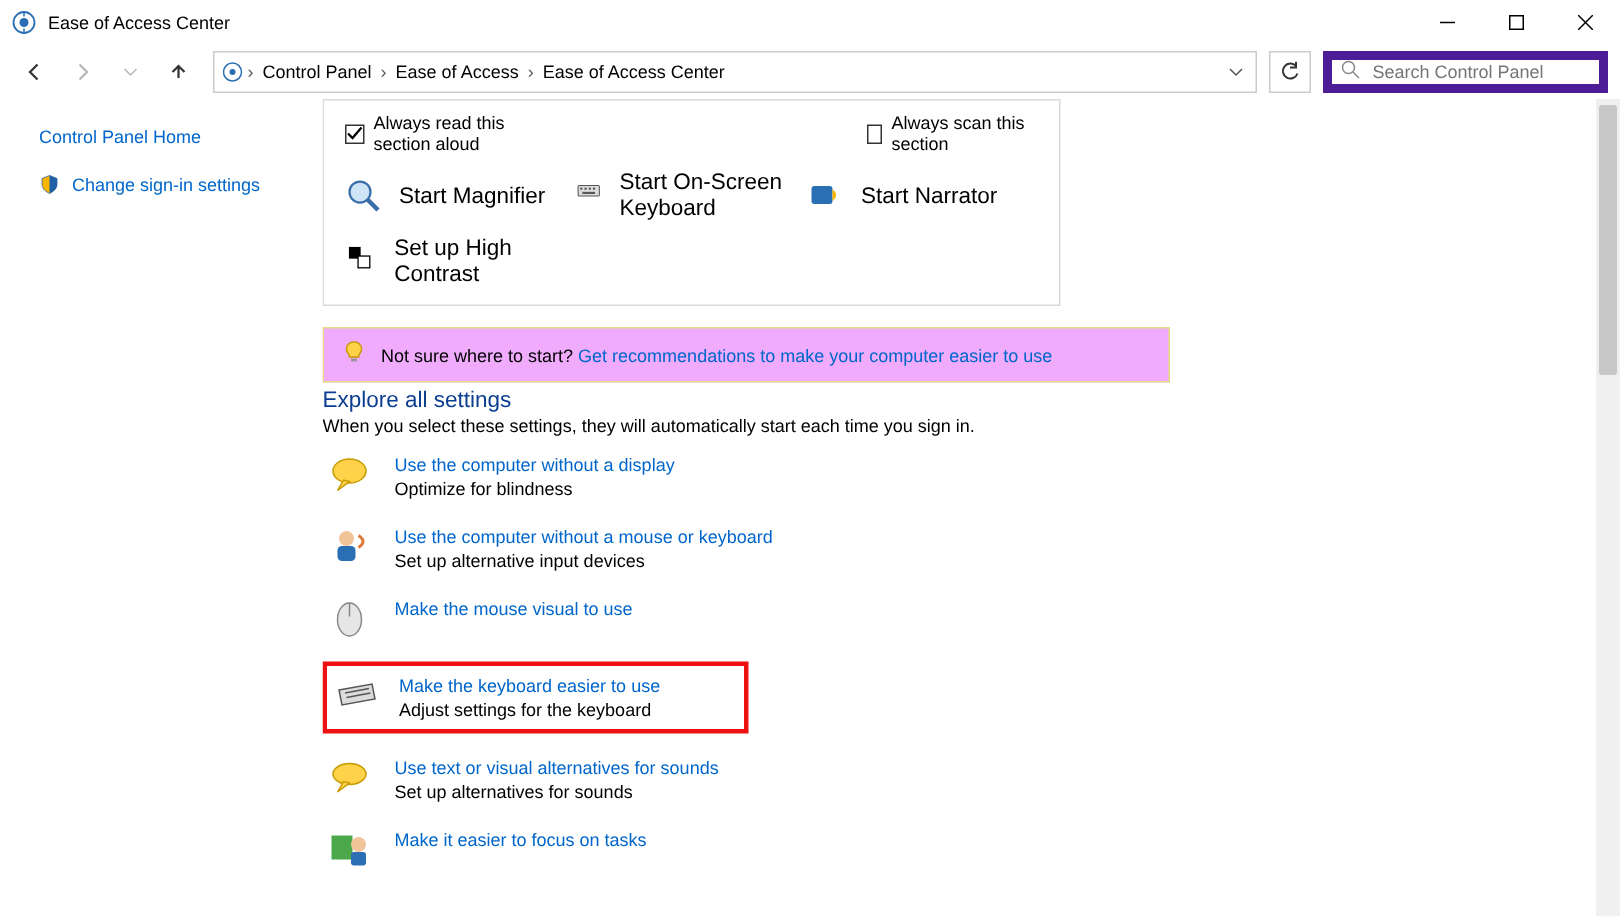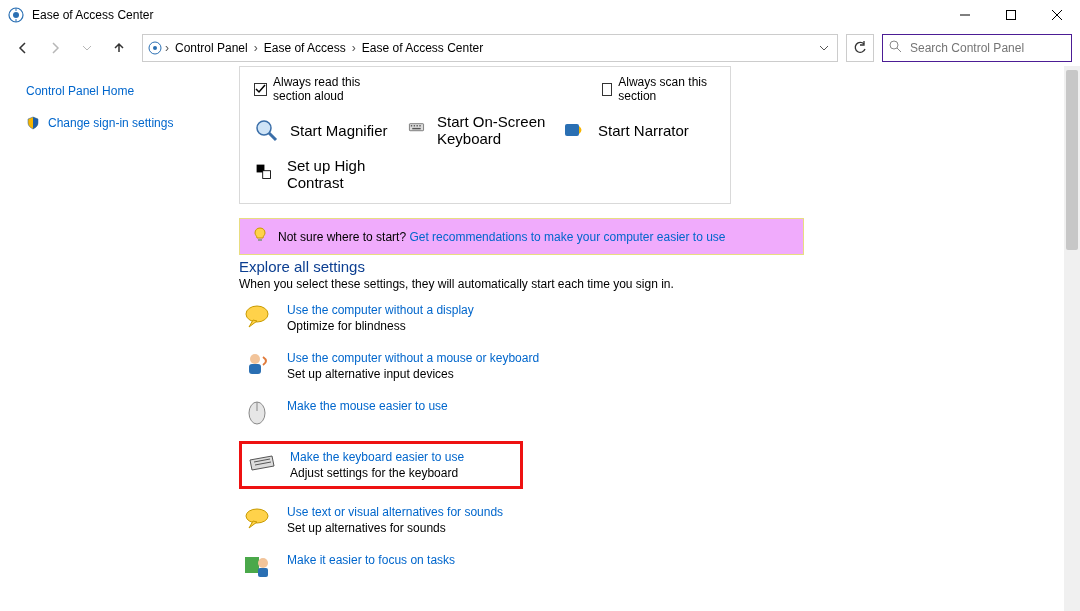--- a/index.html
+++ b/index.html
@@ -12,23 +12,23 @@
   .win-btn svg { display: block; }
   .navrow { height: 36px; display: flex; align-items: center; padding: 0 8px; gap: 2px; }
   .nav-arrow { width: 30px; height: 28px; display: flex; align-items: center; justify-content: center; }
   .disabled { opacity: .35; }
   .addr-bar { flex: 1; height: 28px; border: 1px solid #ccc; display: flex; align-items: center; padding: 0 4px; gap: 2px; margin: 0 6px; }
   .crumb { padding: 0 4px; }
   .chev { color: #555; }
   .addr-icon { width: 16px; height: 16px; }
   .addr-drop { width: 18px; display:flex; align-items:center; justify-content:center; color:#555; margin-left:auto;}
   .refresh-btn { width: 28px; height: 28px; border:1px solid #ccc; display:flex; align-items:center; justify-content:center; margin-right:6px; }
-  .search-box { width: 190px; height: 28px; border: 1px solid #4c1d95; display:flex; align-items:center; padding: 0 6px; gap:6px; color:#777; }
+  .search-box { width: 190px; height: 28px; border: 6px solid #4c1d95; display:flex; align-items:center; padding: 0 6px; gap:6px; color:#777; }
   .search-box input { border:none; outline:none; font: inherit; color:#555; width:100%; background:transparent; }
-  .content { display:flex; height: calc(611px - 30px - 36px); position:relative;gap:24px; }
+  .content { display:flex; height: calc(611px - 30px - 36px); position:relative; }
   .sidebar { width: 215px; padding: 18px 0 0 26px; }
   .side-link { color: #0066cc; margin-bottom: 18px; display:flex; align-items:center; gap:8px; }
   .shield-icon { width:14px; height:14px; }
   .main { flex:1; padding-right: 20px; overflow: hidden; }
   .panel { width: 492px; border:1px solid #d9d9d9; padding: 8px 14px 12px 14px; }
   .chk-row { display:flex; gap: 210px; margin-bottom: 10px; }
   .chk { display:flex; align-items:center; gap:6px; }
   .chk-box { width:13px; height:13px; border:1px solid #333; display:flex; align-items:center; justify-content:center; }
   .quick-grid { display:grid; grid-template-columns: 1fr 1fr 1fr; row-gap: 10px; margin-top: 8px; }
   .quick-item { display:flex; align-items:center; gap:12px; font-size:15px; }
@@ -235,21 +235,21 @@
         <div class="si-text"><span class="link">Use the computer without a mouse or keyboard</span><span>Set up alternative input devices</span></div>
       </div>
 
       <div class="setting-item">
         <span class="si-icon">
             <svg viewBox="0 0 30 26">
               <ellipse cx="14" cy="14" rx="8" ry="11" fill="#e6e6e6" stroke="#888"></ellipse>
               <line x1="14" y1="3" x2="14" y2="12" stroke="#888"></line>
             </svg>
           </span>
-        <div class="si-text"><span class="link">Make the mouse easier to use</span></div>
+        <div class="si-text"><span class="link">Make the mouse visual to use</span></div>
       </div>
 
       <div class="setting-item highlight">
         <span class="si-icon">
             <svg viewBox="0 0 30 26">
               <path d="M4 10 L26 6 L28 16 L6 20 Z" fill="#dcdcdc" stroke="#555"></path>
               <line x1="8" y1="12" x2="24" y2="9" stroke="#555"></line>
               <line x1="9" y1="15" x2="25" y2="12" stroke="#555"></line>
             </svg>
           </span>

